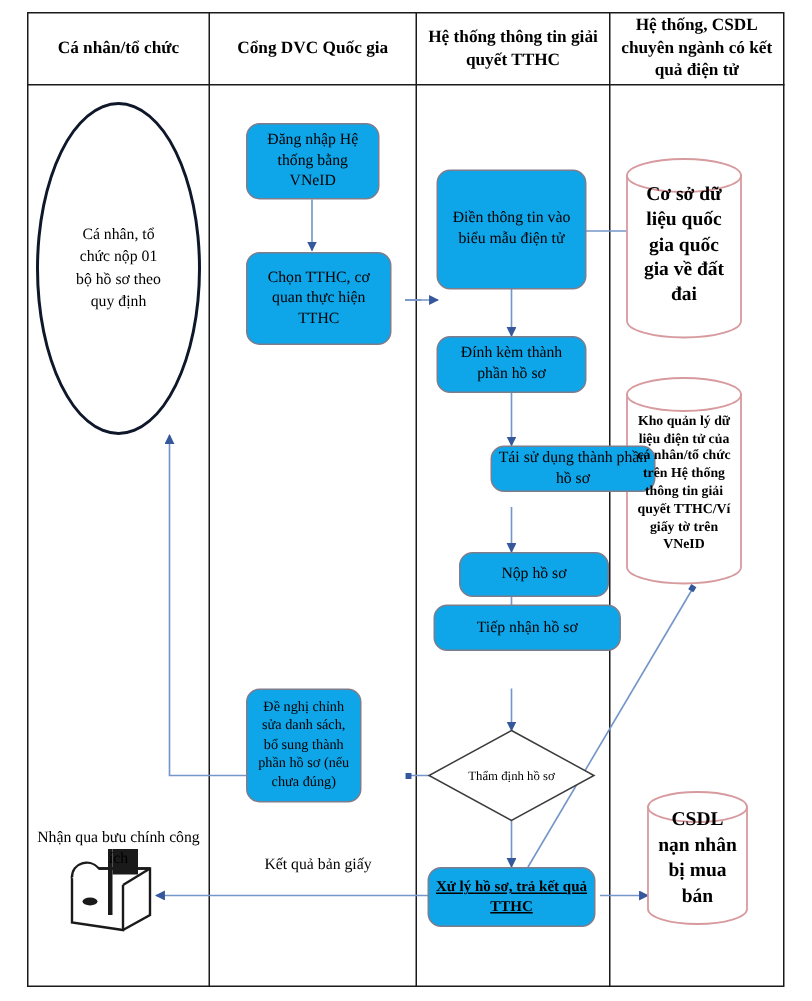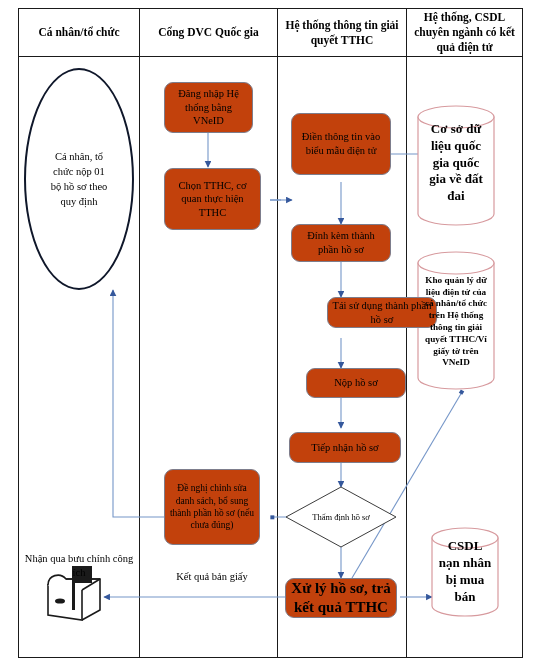--- a/index.html
+++ b/index.html
@@ -67,26 +67,26 @@
   
   .node {
     position: absolute;
     display: flex;
     align-items: center;
     justify-content: center;
     text-align: center;
     box-sizing: border-box;
     border: 1px solid #7d7d8c;
     border-radius: 9px;
-    background: #c2410c;
+    background: #0ea5e9;
     font-size: 10.5px;
     line-height: 1.3;
     padding: 2px 4px;
   }
-  .node.bold { font-weight: bold; font-size: 15px; }
+  .node.bold { font-weight: bold; font-size: 10px; text-decoration: underline; }
   .node.small { font-size: 9.5px; }
   .ellipse-node {
     position: absolute;
     display: flex;
     align-items: center;
     justify-content: center;
     text-align: center;
     box-sizing: border-box;
     border: 2px solid #0f172a;
     border-radius: 50%;
@@ -220,43 +220,43 @@
   <div class="plain-text" style="left:22px; top:552px; width:114px;">Nhận qua bưu chính công ích</div>
 
   <div class="node" style="left:164px; top:82px; width:89px; height:51px;">
     <span>Đăng nhập Hệ thống bằng VNeID</span>
   </div>
 
   <div class="node" style="left:164px; top:168px; width:97px; height:62px;">
     <span>Chọn TTHC, cơ quan thực hiện TTHC</span>
   </div>
 
-  <div class="node small" style="left:164px; top:459px; width:96px; height:76px;margin-top:10px;">
+  <div class="node small" style="left:164px; top:459px; width:77px; height:76px;">
     <span>Đề nghị chỉnh sửa danh sách, bổ sung thành phần hồ sơ (nếu chưa đúng)</span>
   </div>
 
   <div class="plain-text" style="left:156px; top:570px; width:112px;">Kết quả bản giấy</div>
 
-  <div class="node" style="left:291px; top:113px; width:100px; height:62px;">
+  <div class="node" style="left:291px; top:113px; width:100px; height:80px;">
     <span>Điền thông tin vào biểu mẫu điện tử</span>
   </div>
 
   <div class="node" style="left:291px; top:224px; width:100px; height:38px;">
     <span>Đính kèm thành phần hồ sơ</span>
   </div>
 
   <div class="node" style="left:286px; top:297px; width:110px; height:31px;margin-left:41px;">
     <span>Tái sử dụng thành phần hồ sơ</span>
   </div>
 
   <div class="node" style="left:306px; top:368px; width:100px; height:30px;">
     <span>Nộp hồ sơ</span>
   </div>
 
-  <div class="node" style="left:289px; top:432px; width:112px; height:31px;">
+  <div class="node" style="left:289px; top:403px; width:125px; height:31px;">
     <span>Tiếp nhận hồ sơ</span>
   </div>
 
   <div class="diamond-label" style="left:311px; top:498px; width:60px; height:40px;">
     <span>Thẩm định hồ sơ</span>
   </div>
 
   <div class="node bold" style="left:285px; top:578px; width:112px; height:40px;">
     <span>Xử lý hồ sơ, trả kết quả TTHC</span>
   </div>

